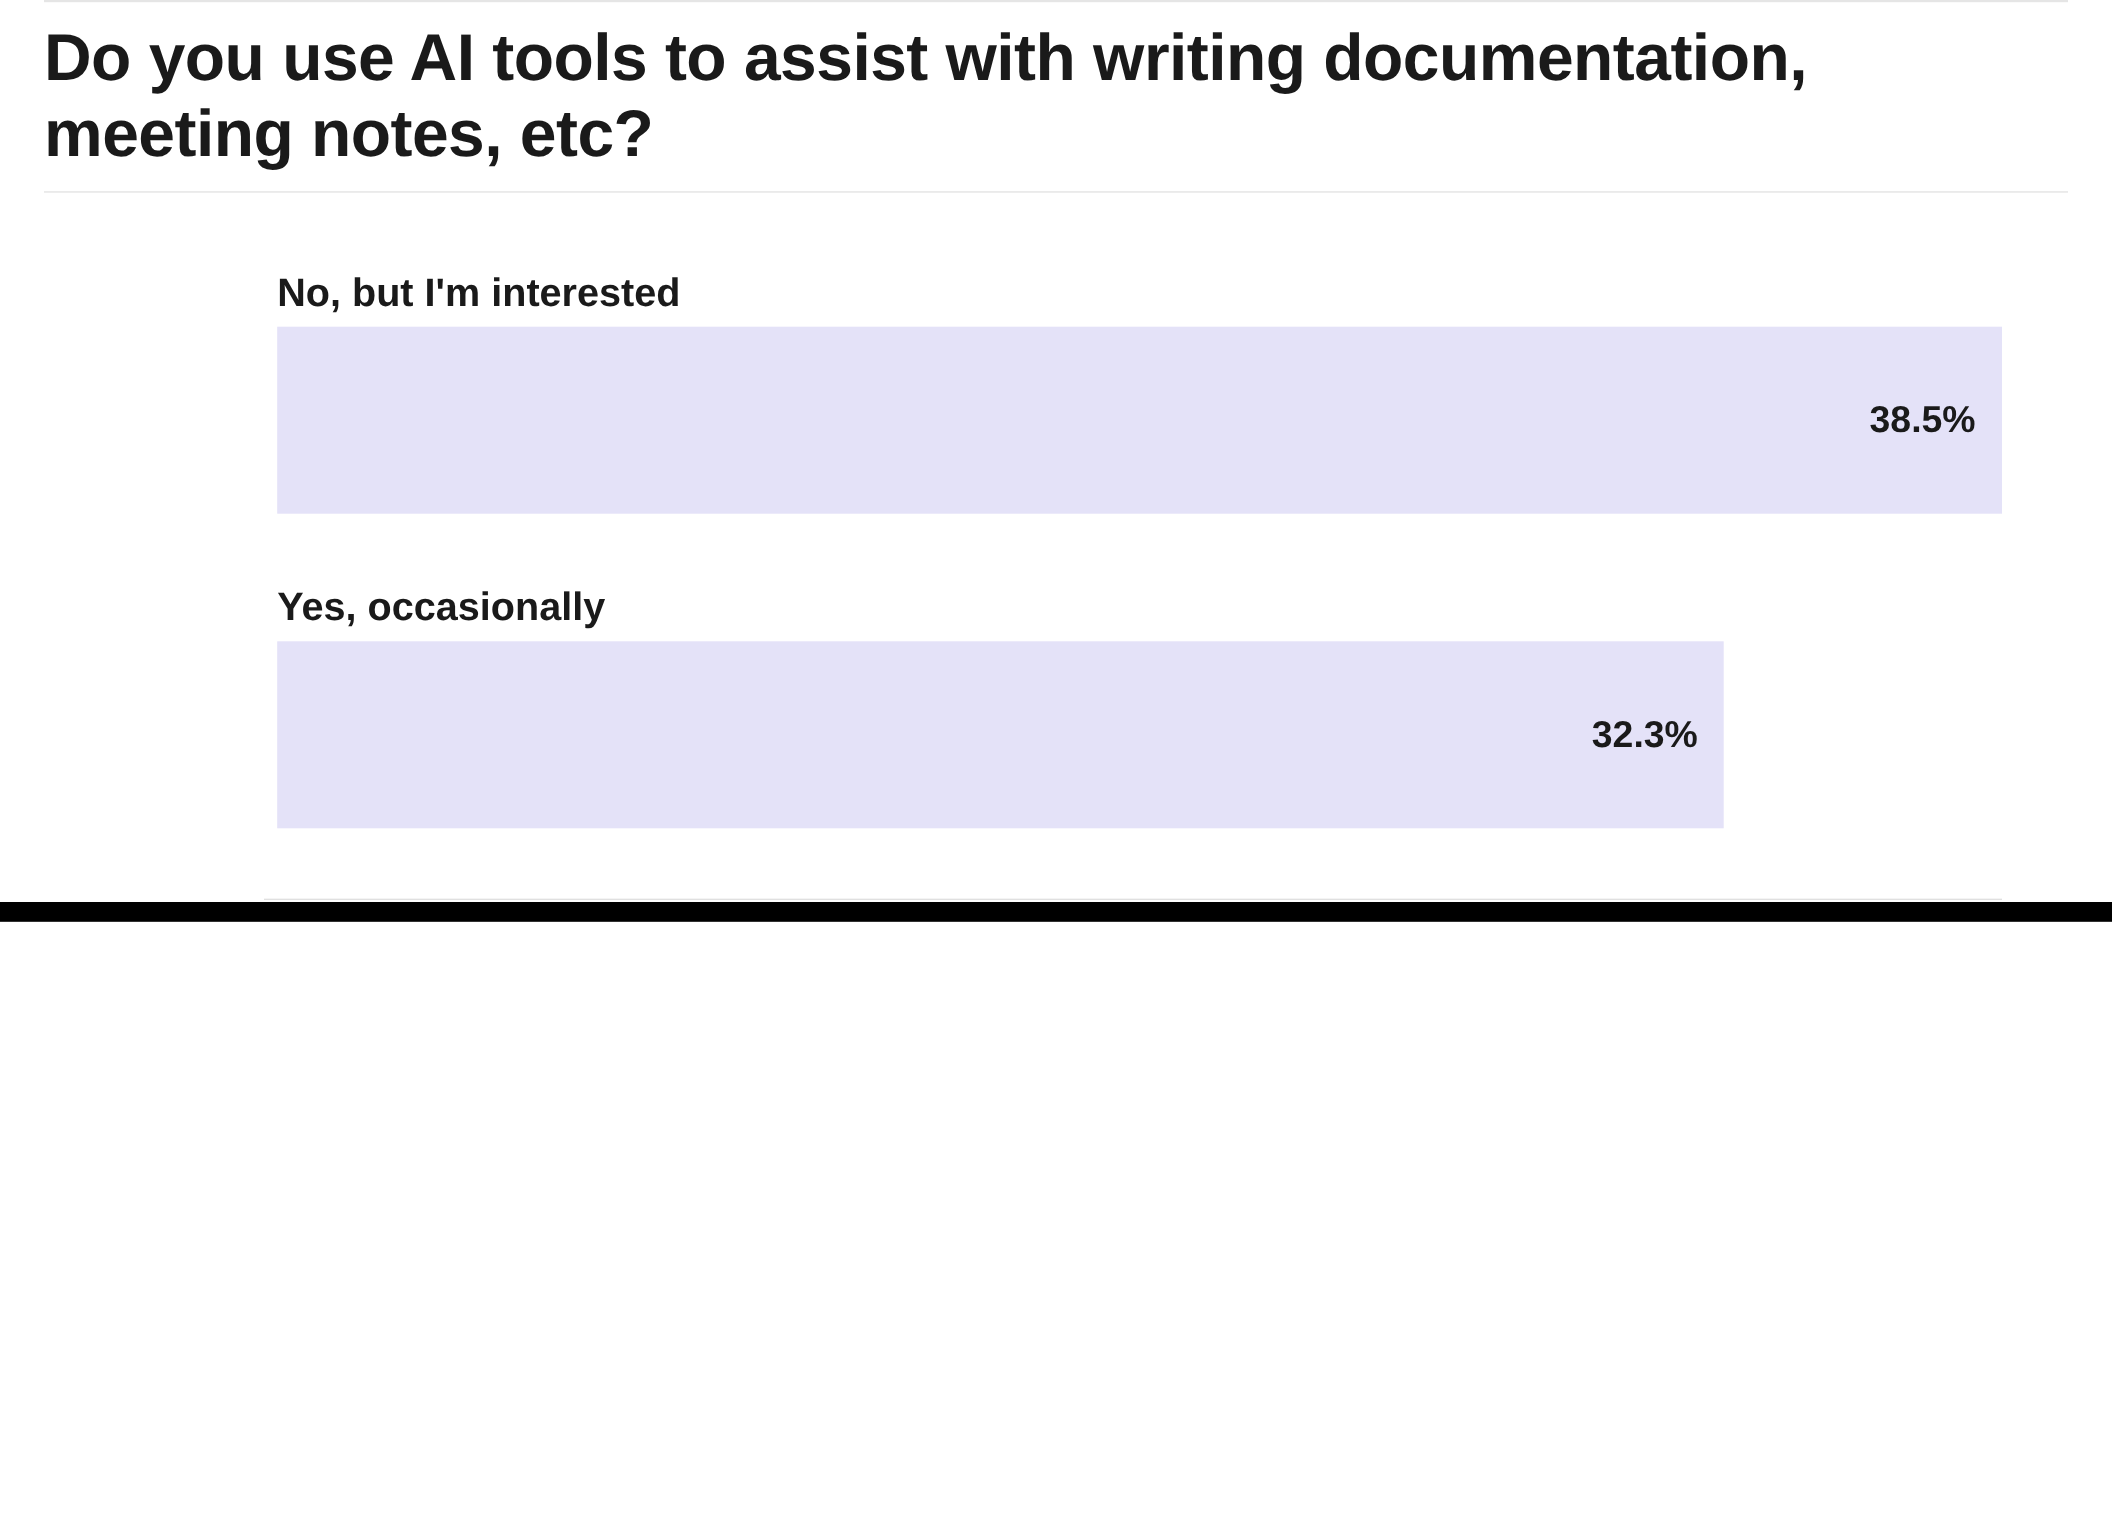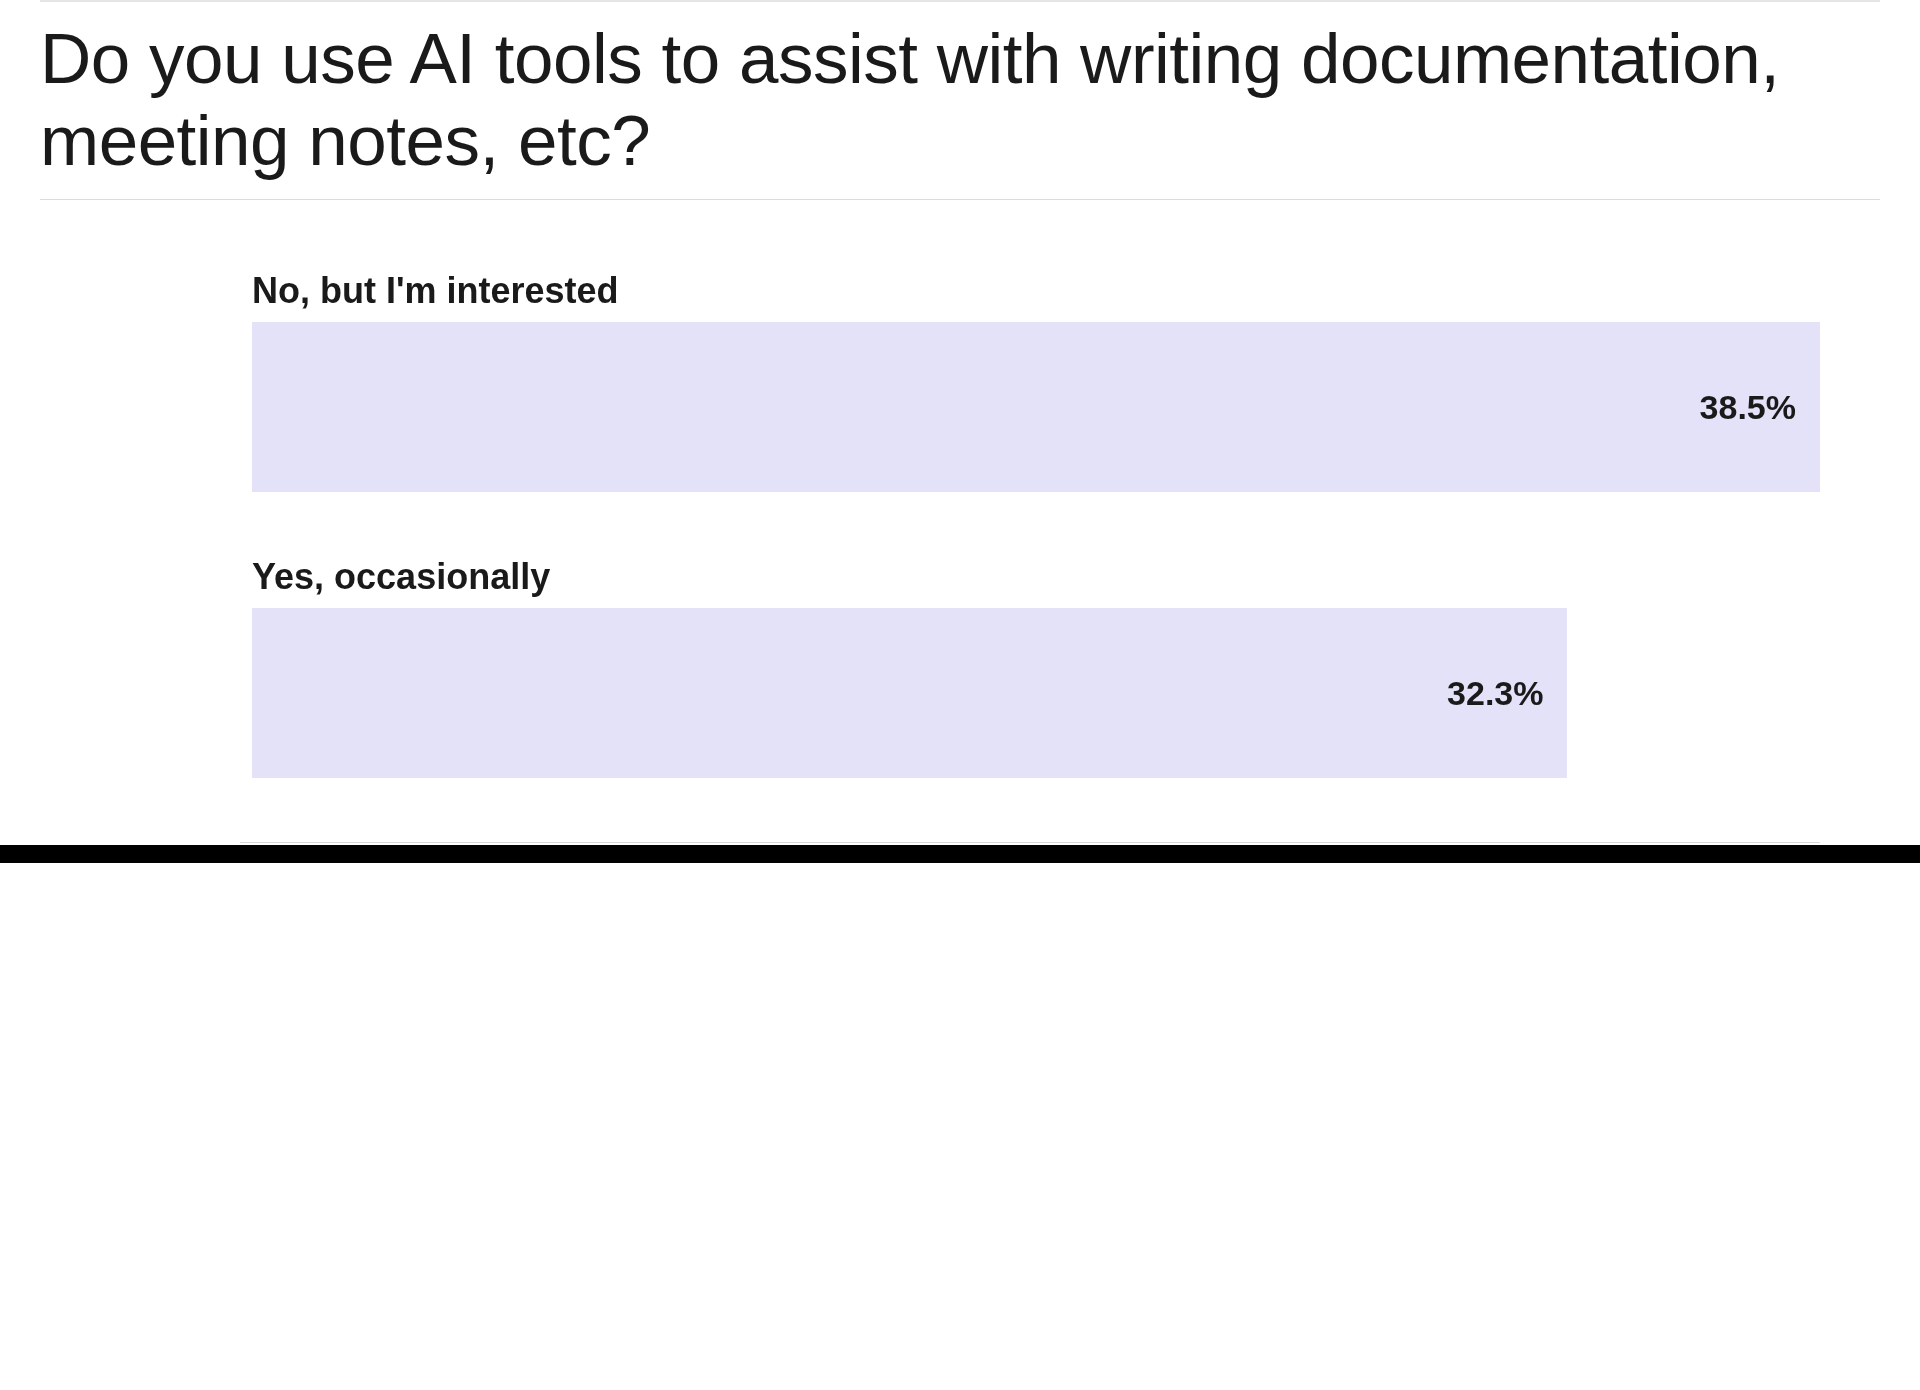--- a/index.html
+++ b/index.html
@@ -19,22 +19,22 @@
   .rule {
     height: 2px;
     background: #e5e5e5;
     margin: 0 40px;
   }
   .rule.thin {
     height: 1px;
     background: #dcdcdc;
   }
   h1.chart-title {
-    font-size: 71px;
-    font-weight: 400;
+    font-size: 60px;
+    font-weight: 700;
     line-height: 1.15;
     margin: 16px 40px 18px 40px;
     letter-spacing: -0.5px;
   }
   .plot-area {
     margin: 70px 100px 0 240px;
   }
   .bar-group {
     margin-bottom: 64px;
     padding-left: 12px;

